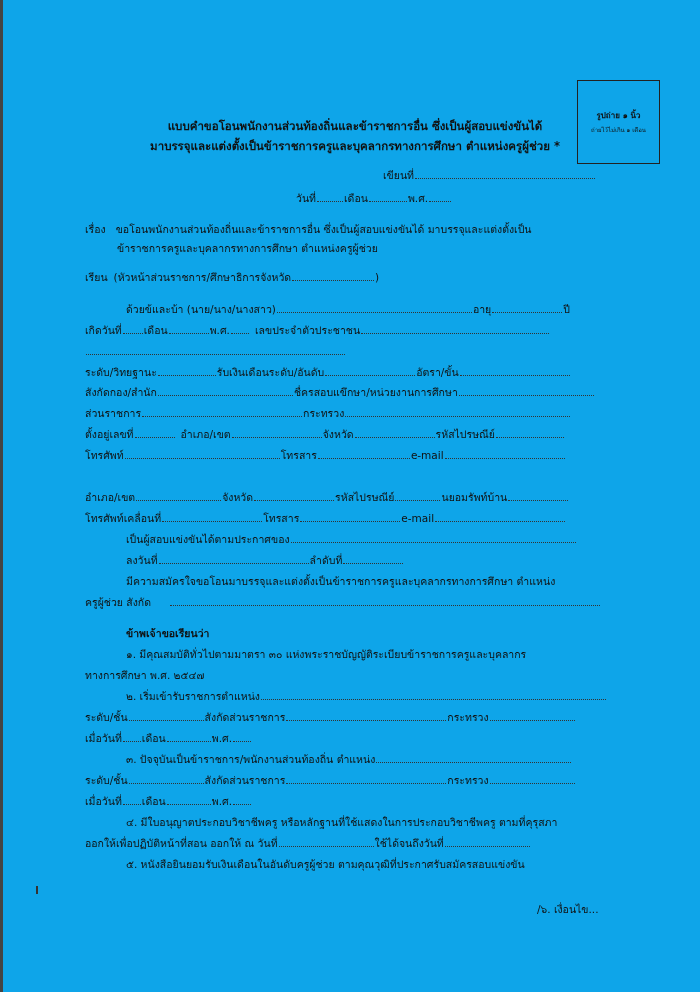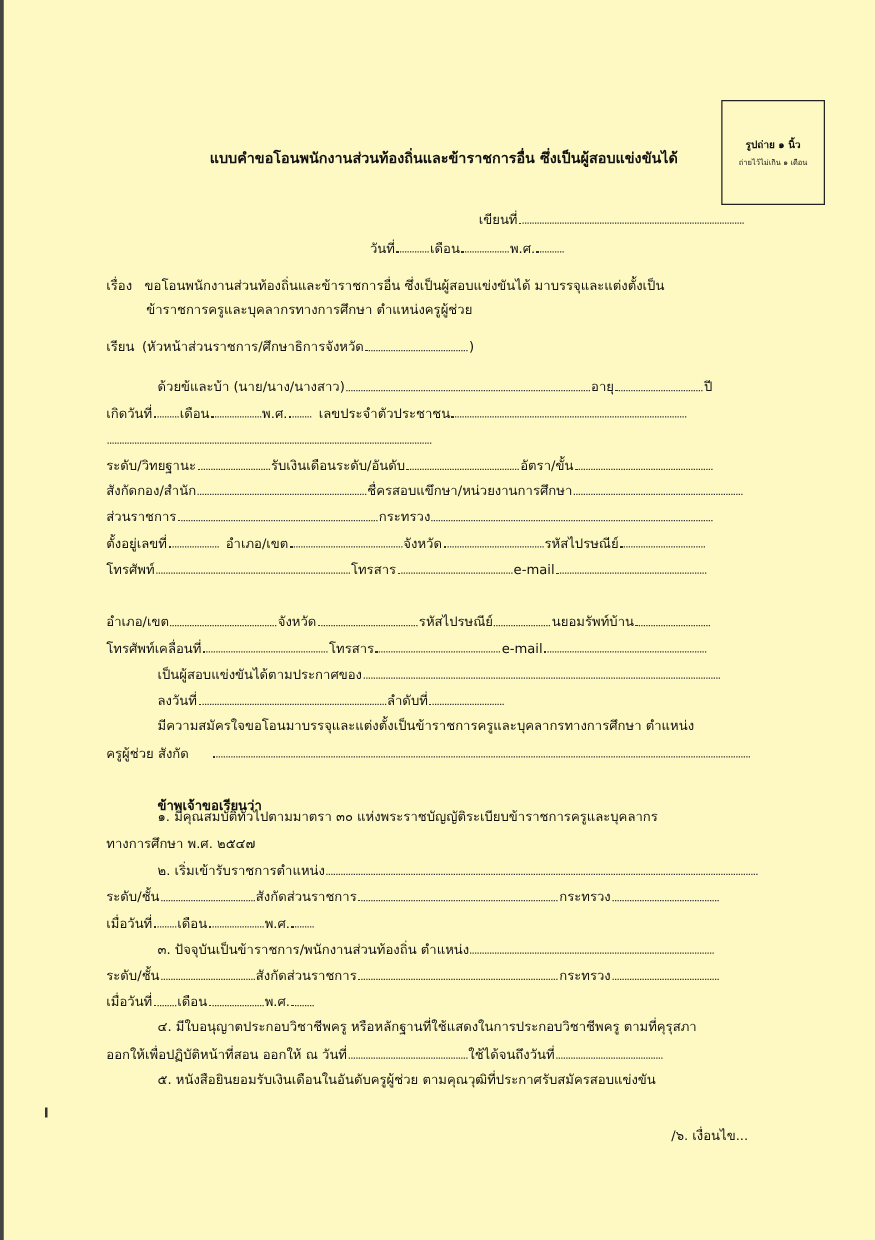--- a/index.html
+++ b/index.html
@@ -1,41 +1,42 @@
 <!DOCTYPE html>
 <html><head>
 <meta charset="utf-8">
 <style>
   html, body { margin:0; padding:0; }
   body { width:700px; height:992px; background:#ffffff; position:relative; overflow:hidden;
          font-family:"DejaVu Sans", sans-serif; color:#111; }
-  .page { position:absolute; left:0; top:0; width:700px; height:992px; background:#fef9c3; }
+  .page { position:absolute; left:0; top:0; width:700px; height:992px; background:#0ea5e9; }
   .left-edge { position:absolute; left:0; top:0; width:3px; height:992px; background:#444; }
   .photo-box { position:absolute; left:577px; top:80px; width:83px; height:84px; border:1.5px solid #222; box-sizing:border-box;
                display:flex; flex-direction:column; align-items:center; justify-content:center; }
   .photo-box .l1 { font-size:8px; font-weight:bold; margin-bottom:3px; white-space:nowrap; }
   .photo-box .l2 { font-size:6px; white-space:nowrap; }
   .title { position:absolute; left:130px; width:450px; text-align:center; font-weight:bold; font-size:11.5px; white-space:nowrap; }
   .line { position:absolute; font-size:10.5px; white-space:nowrap; line-height:14px; display:flex; align-items:baseline; }
-  .bold { font-weight:bold;margin-top:12px; }
+  .bold { font-weight:bold; }
   .dots { display:inline-block; border-bottom:1.2px dotted #333; height:10px; margin:0 1px; }
   .mark { position:absolute; left:36px; top:886px; width:1.5px; height:8px; background:#333; }
 </style>
 </head>
 <body>
 
 <div class="page">
   <div class="left-edge"></div>
 
   <div class="photo-box">
     <div class="l1">รูปถ่าย ๑ นิ้ว</div>
     <div class="l2">ถ่ายไว้ไม่เกิน ๑ เดือน</div>
   </div>
 
   <div class="title" style="top:117px">แบบคำขอโอนพนักงานส่วนท้องถิ่นและข้าราชการอื่น ซึ่งเป็นผู้สอบแข่งขันได้</div>
+  <div class="title" style="top:137px">มาบรรจุและแต่งตั้งเป็นข้าราชการครูและบุคลากรทางการศึกษา ตำแหน่งครูผู้ช่วย *</div>
 
   <div class="line" style="left:383px; top:168px">
     <span>เขียนที่</span>
     <span class="dots" style="width:180px"></span>
   </div>
 
   <div class="line" style="left:296px; top:191px">
     <span>วันที่</span>
     <span class="dots" style="width:26px"></span>
     <span>เดือน</span>

